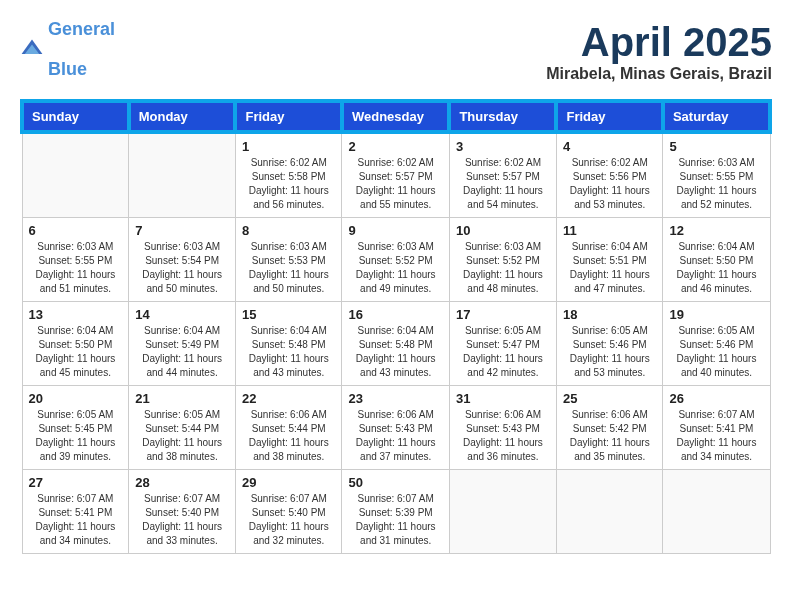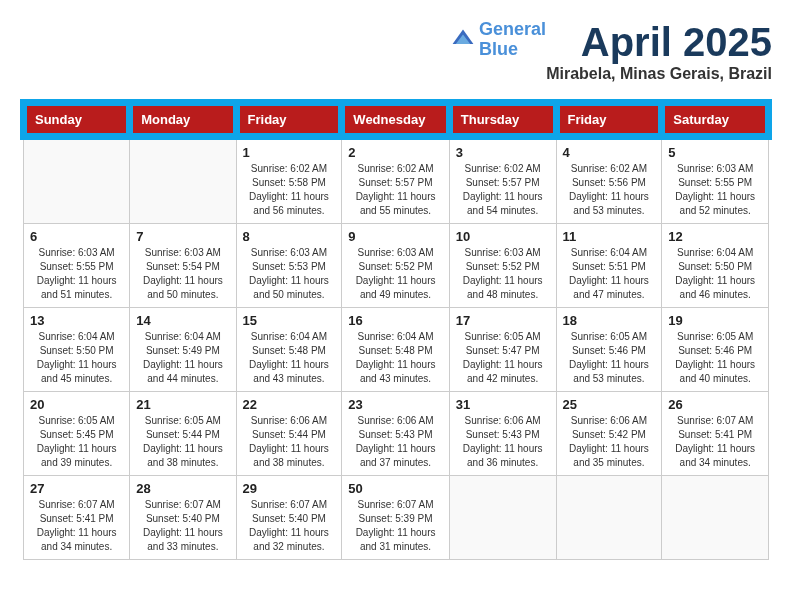--- a/index.html
+++ b/index.html
@@ -5,21 +5,21 @@
     * { box-sizing: border-box; margin: 0; padding: 0; }
     body {
       font-family: Arial, sans-serif;
       background: #fff;
       width: 792px;
       min-height: 612px;
       padding: 20px;
     }
     .header-section {
       display: flex;
-      justify-content: flex-end;
+      justify-content: space-between;
       align-items: flex-start;
       margin-bottom: 16px;
     }
     .logo {
       display: flex;
       align-items: center;
       gap: 4px;
     }
     .logo-text {
       font-size: 18px;
@@ -46,27 +46,27 @@
       font-size: 16px;
       color: #333;
       font-weight: bold;
     }
     .calendar {
       width: 100%;
       border-collapse: collapse;
       border: 1px solid #ccc;
     }
     .calendar th {
-      background-color: #b91c1c;
+      background-color: #1d4ed8;
       color: #fff;
       padding: 6px 8px;
       font-size: 13px;
       font-weight: bold;
       text-align: left;
-      border: 7px solid #0ea5e9;
+      border: 4px solid #0ea5e9;
     }
     .calendar td {
       border: 1px solid #ccc;
       vertical-align: top;
       padding: 5px 6px;
       width: 108px;
       min-height: 80px;
     }
     .day-number {
       font-size: 13px;
@@ -88,21 +88,21 @@
 <body>
 
 <div class="header-section">
   <div class="logo">
     <svg class="logo-icon" viewBox="0 0 30 30">
       <polygon points="15,2 28,20 2,20" fill="#3a6bbf"></polygon>
       <polygon points="15,8 24,20 6,20" fill="#6aaae0"></polygon>
     </svg>
     <div class="logo-text">
       <div><span>General</span></div>
-      <div style="color:#4a90d9;">Blue</div>
+      <div style="color:#4a90d9;margin-top:20px;">Blue</div>
     </div>
   </div>
   <div class="title-section">
     <div class="main-title">April 2025</div>
     <div class="subtitle">Mirabela, Minas Gerais, Brazil</div>
   </div>
 </div>
 
 <table class="calendar">
   <thead>

